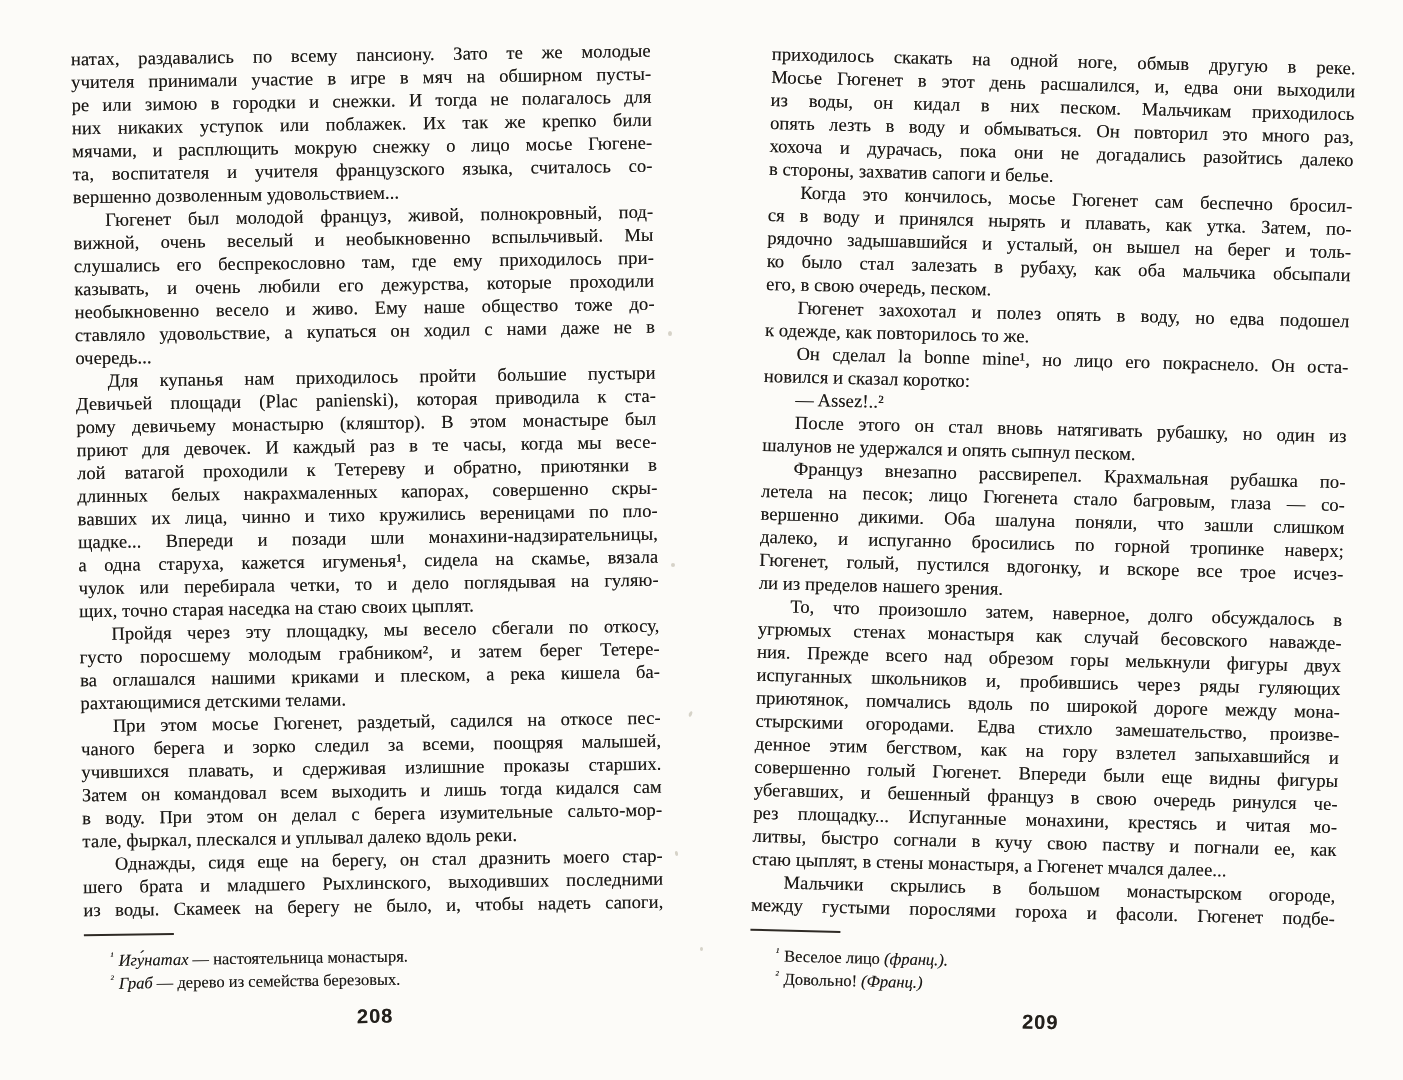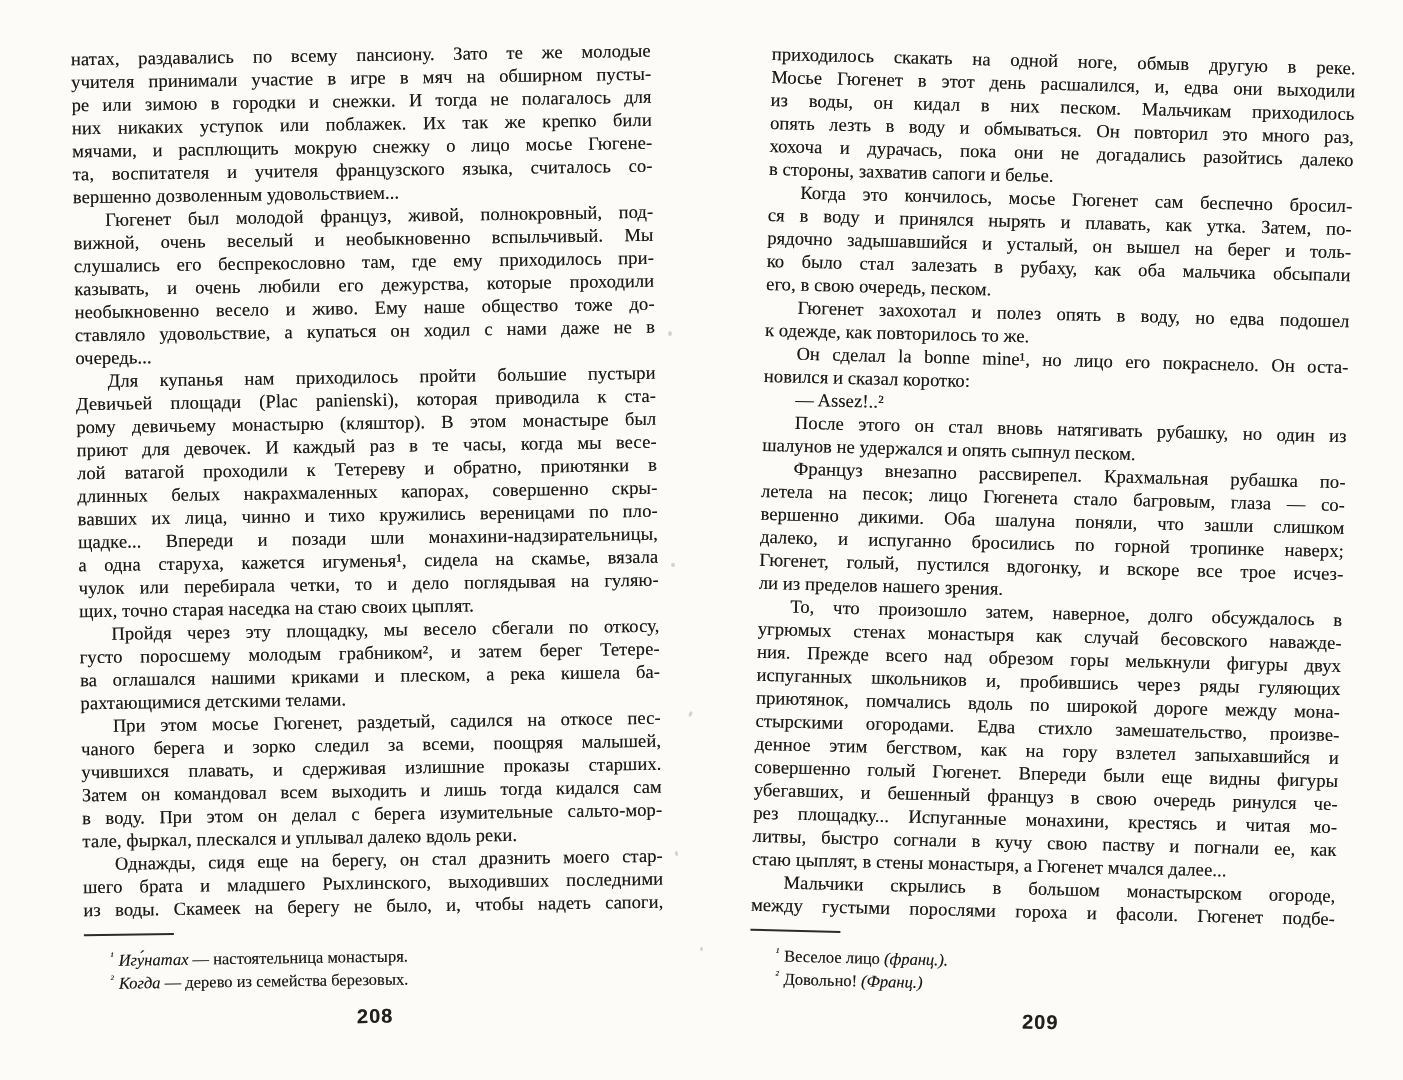--- a/index.html
+++ b/index.html
@@ -106,21 +106,21 @@
         <div class="para">
           <div class="line indent">Однажды, сидя еще на берегу, он стал дразнить моего стар-</div>
           <div class="line">шего брата и младшего Рыхлинского, выходивших последними</div>
           <div class="line">из воды. Скамеек на берегу не было, и, чтобы надеть сапоги,</div>
         </div>
       </div>
     <div class="footnote-block">
       <div class="fn-separator"></div>
       <div>
           <div class="footnote"><span class="fn-marker">¹</span><span class="italic">Игу́натах</span><span> — настоятельница монастыря.</span></div>
-          <div class="footnote"><span class="fn-marker">²</span><span class="italic">Когда</span><span> — дерево из семейства березовых.</span></div>
+          <div class="footnote"><span class="fn-marker">²</span><span class="italic">Граб</span><span> — дерево из семейства березовых.</span></div>
         </div>
     </div>
     <div class="page-number">208</div>
   </div>
 
   <div class="page page--right">
     <div class="page-body">
         <div class="para">
           <div class="line">приходилось скакать на одной ноге, обмыв другую в реке.</div>
           <div class="line">Мосье Гюгенет в этот день расшалился, и, едва они выходили</div>

